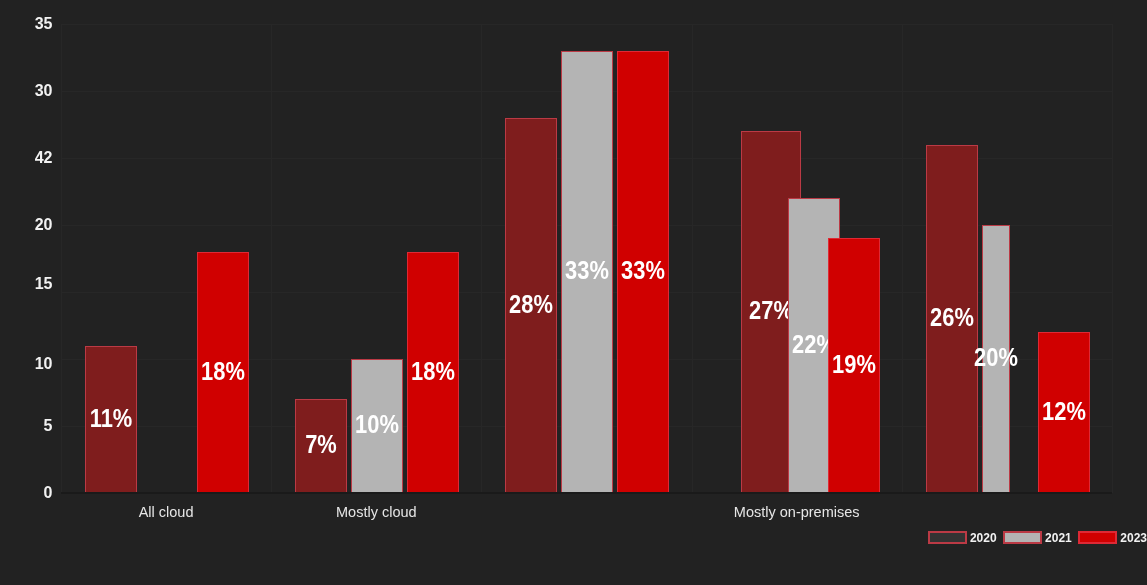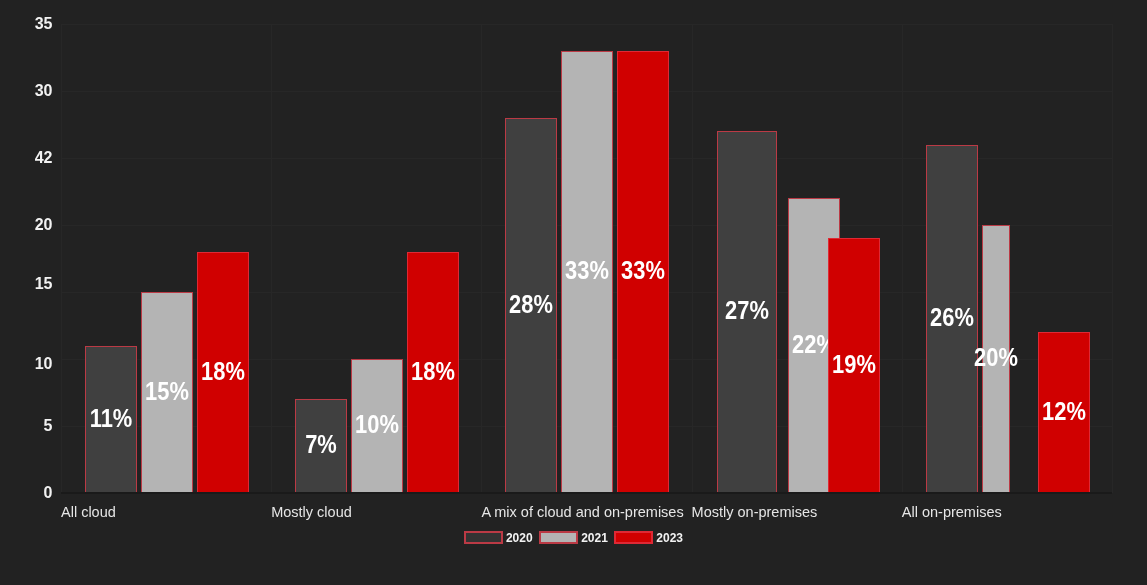--- a/index.html
+++ b/index.html
@@ -10,31 +10,31 @@
   .plot{position:absolute;left:61px;top:24px;width:1051px;height:469px;}
   .gridline-h{position:absolute;left:0;width:100%;height:1px;background:#272727;}
   .gridline-v{position:absolute;top:0;height:100%;width:1px;background:#272727;}
   .axis-x{position:absolute;left:0;bottom:-1px;width:100%;height:2px;background:#1a1a1a;}
 
   .yticks{position:absolute;left:0;top:0;width:52.5px;height:585px;}
   .ytick{position:absolute;right:0;color:#f2f2f2;font-size:16px;font-weight:bold;
          text-align:right;line-height:1;transform:translateY(-50%);}
 
   .bar{position:absolute;bottom:0;box-sizing:border-box;}
-  .s-2020{background:#404040;border:1px solid #bb3a45;}
+  .s-2020{background:#7f1d1d;border:1px solid #bb3a45;}
   .s-2021{background:#b4b4b4;border:1px solid #bb3a45;}
   .s-2023{background:#d00000;border:1px solid #de2935;}
 
   .bar-label{position:absolute;left:50%;text-align:center;color:#ffffff;font-size:25px;
              font-weight:bold;line-height:1;white-space:nowrap;
              transform:translateX(-50%) scaleX(0.875);}
 
-  .catlabel{position:absolute;text-align:left;color:#e6e6e6;font-size:14.5px;line-height:1;}
+  .catlabel{position:absolute;text-align:center;color:#e6e6e6;font-size:14.5px;line-height:1;}
 
-  .legend{position:absolute;left:0;top:531px;width:100%;text-align:center;font-size:0;}
+  .legend{position:absolute;left:0;top:531px;width:100%;text-align:right;font-size:0;}
   .legend-item{display:inline-block;vertical-align:middle;}
   .legend-item + .legend-item{margin-left:6.5px;}
   .legend-swatch{display:inline-block;width:39px;height:13px;vertical-align:middle;
                  box-sizing:border-box;}
   .lg-2020{background:#333333;border:2px solid #bb3a45;}
   .lg-2021{background:#b4b4b4;border:2px solid #bb3a45;}
   .lg-2023{background:#d00000;border:2px solid #de2935;}
   .legend-text{display:inline-block;vertical-align:middle;margin-left:3px;color:#f2f2f2;
                font-size:12px;font-weight:bold;line-height:1;}
 </style>
@@ -56,23 +56,20 @@
     <div class="gridline-v" style="left:0px"></div>
     <div class="gridline-v" style="left:210px"></div>
     <div class="gridline-v" style="left:420px"></div>
     <div class="gridline-v" style="left:631px"></div>
     <div class="gridline-v" style="left:841px"></div>
     <div class="gridline-v" style="left:1051px"></div>
 
     <div class="bar s-2020" style="left:23.9px;width:52px;height:147px">
       <span class="bar-label" style="top:58.7px">11%</span>
     </div>
-    <div class="bar s-2021" style="left:79.9px;width:52px;height:201px">
-      <span class="bar-label" style="top:85.7px">15%</span>
-    </div>
     <div class="bar s-2023" style="left:135.9px;width:52px;height:241px">
       <span class="bar-label" style="top:105.7px">18%</span>
     </div>
 
     <div class="bar s-2020" style="left:234.1px;width:52px;height:94px">
       <span class="bar-label" style="top:32.2px">7%</span>
     </div>
     <div class="bar s-2021" style="left:290.1px;width:52px;height:134px">
       <span class="bar-label" style="top:52.2px">10%</span>
     </div>
@@ -83,21 +80,21 @@
     <div class="bar s-2020" style="left:444.3px;width:52px;height:375px">
       <span class="bar-label" style="top:172.7px">28%</span>
     </div>
     <div class="bar s-2021" style="left:500.3px;width:52px;height:442px">
       <span class="bar-label" style="top:206.2px">33%</span>
     </div>
     <div class="bar s-2023" style="left:556.3px;width:52px;height:442px">
       <span class="bar-label" style="top:206.2px">33%</span>
     </div>
 
-    <div class="bar s-2020" style="left:656px;width:60px;height:362px">
+    <div class="bar s-2020" style="left:680px;width:60px;height:362px">
       <span class="bar-label" style="top:166.2px">27%</span>
     </div>
     <div class="bar s-2021" style="left:727px;width:52px;height:295px">
       <span class="bar-label" style="top:132.7px">22%</span>
     </div>
     <div class="bar s-2023" style="left:766.5px;width:52px;height:255px">
       <span class="bar-label" style="top:112.7px">19%</span>
     </div>
 
     <div class="bar s-2020" style="left:864.7px;width:52px;height:348px">
@@ -119,21 +116,19 @@
     <div class="ytick" style="top:364px">10</div>
     <div class="ytick" style="top:284px">15</div>
     <div class="ytick" style="top:225.4px">20</div>
     <div class="ytick" style="top:158.4px">42</div>
     <div class="ytick" style="top:91.4px">30</div>
     <div class="ytick" style="top:24.4px">35</div>
   </div>
 
   <div class="catlabel" style="left:61.0px;width:210.2px;top:505px">All cloud</div>
   <div class="catlabel" style="left:271.2px;width:210.2px;top:505px">Mostly cloud</div>
-  <div class="catlabel" style="left:481.4px;width:210.2px;top:505px">A mix of cloud and on-premises</div>
   <div class="catlabel" style="left:691.6px;width:210.2px;top:505px">Mostly on-premises</div>
-  <div class="catlabel" style="left:901.8px;width:210.2px;top:505px">All on-premises</div>
 
   <div class="legend">
     <span class="legend-item"><span class="legend-swatch lg-2020"></span><span class="legend-text">2020</span></span><span class="legend-item"><span class="legend-swatch lg-2021"></span><span class="legend-text">2021</span></span><span class="legend-item"><span class="legend-swatch lg-2023"></span><span class="legend-text">2023</span></span>
   </div>
 
 </div>
 
 </body></html>

